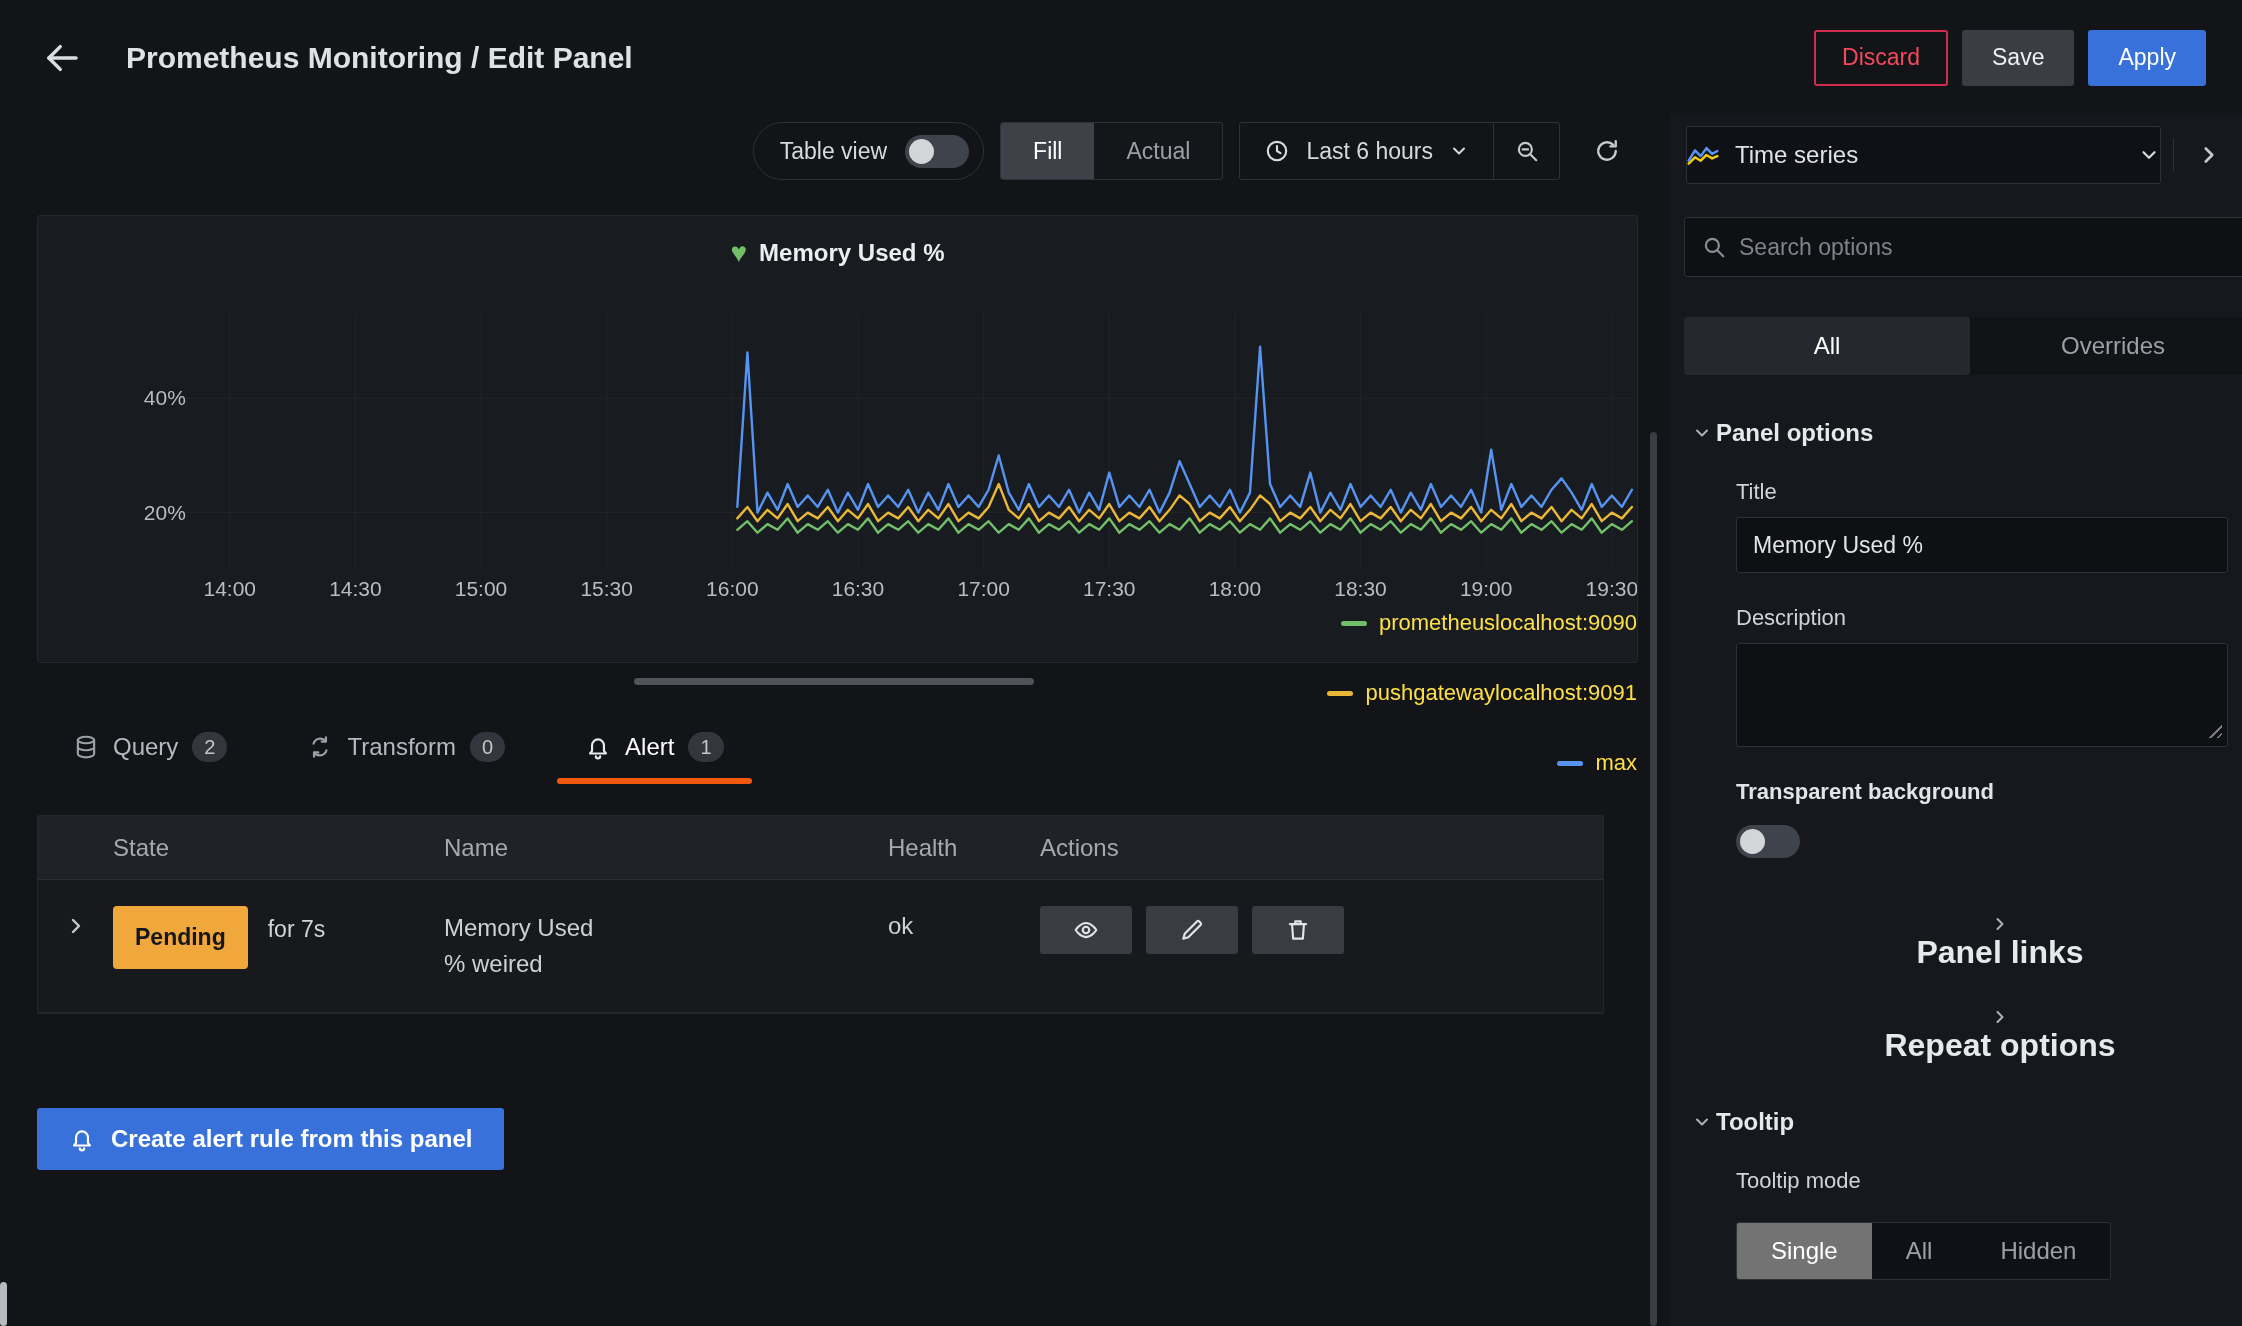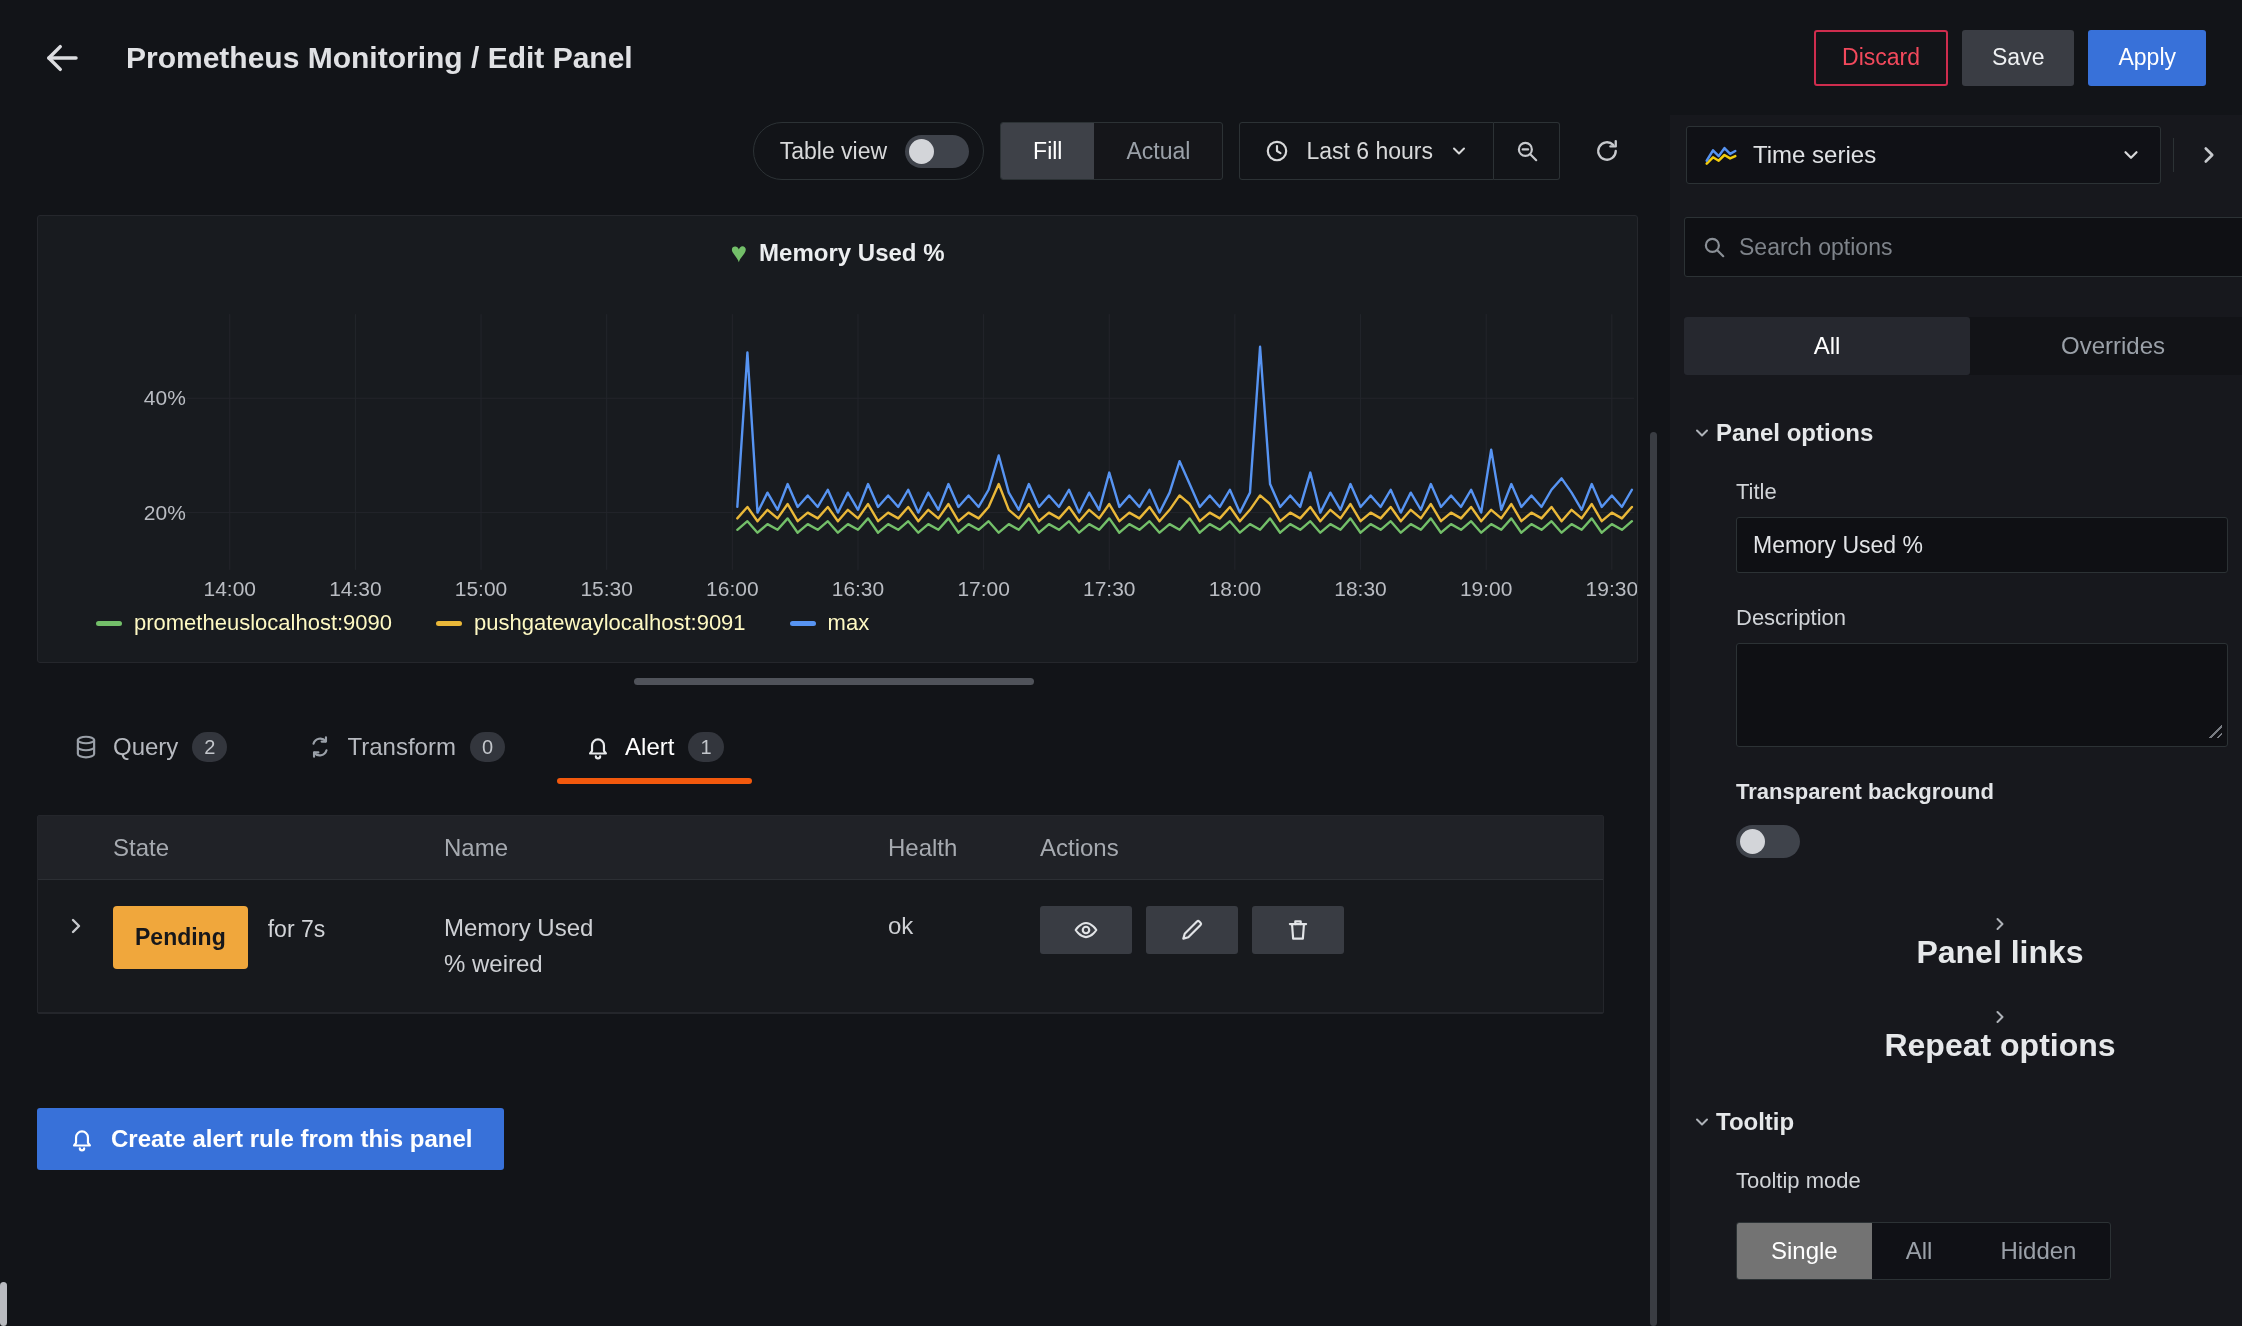--- a/index.html
+++ b/index.html
@@ -30,21 +30,21 @@
   .time-picker { height:58px; border:1px solid #2c3235; border-radius:3px 0 0 3px; background:transparent; display:flex; align-items:center; gap:16px; padding:0 24px; font-size:23px; color:#d8d9da; cursor:pointer; font-family:inherit; }
   .zoom-out { height:58px; width:66px; border:1px solid #2c3235; border-left:none; border-radius:0 3px 3px 0; background:transparent; display:flex; align-items:center; justify-content:center; cursor:pointer; color:#c7c9cd; }
   .refresh-btn { width:62px; height:58px; background:none; border:none; color:#c7c9cd; cursor:pointer; display:flex; align-items:center; justify-content:center; }
 
   
   .chart-panel { position:absolute; left:37px; top:215px; width:1601px; height:448px; background:#181b1f; border:1px solid #25272c; border-radius:3px; }
   .chart-title-row { height:62px; display:flex; align-items:center; justify-content:center; gap:12px; padding-top:12px; }
   .heart { color:#73bf69; font-size:28px; line-height:1; }
   .chart-title { font-size:24px; font-weight:600; color:#eceef0; }
   .chart-svg { display:block; width:1599px; height:332px; }
-  .legend { display:flex; align-items:flex-start; gap:44px; padding-left:58px; height:44px; font-size:22px; color:#fef9c3; }
+  .legend { display:flex; align-items:flex-end; gap:44px; padding-left:58px; height:44px; font-size:22px; color:#fde047;flex-direction:column; }
   .legend-item { display:flex; align-items:center; gap:12px; cursor:pointer; }
   .swatch { width:26px; height:5px; border-radius:3px; display:inline-block; background:#888; }
 
   
   .h-scrollbar { position:absolute; left:634px; top:678px; width:400px; height:7px; border-radius:4px; background:#50535a; cursor:pointer; }
   .v-scrollbar { position:absolute; left:1650px; top:432px; width:7px; height:894px; border-radius:4px; background:#3a3d43; cursor:pointer; }
   .corner-scrollbar { position:absolute; left:0; top:1282px; width:7px; height:44px; border-radius:4px; background:#b9bbc0; cursor:pointer; }
 
   
   .tabs { position:absolute; left:45px; top:710px; height:74px; display:flex; gap:24px; }
@@ -67,21 +67,21 @@
   .td-name { font-size:24px; color:#ced0d4; max-width:175px; line-height:1.5; padding-top:4px; }
   .td-health { font-size:24px; color:#ced0d4; padding-top:6px; }
   .td-actions { display:flex; gap:14px; }
   .action-btn { width:92px; height:48px; background:#393c43; border:none; border-radius:3px; color:#e2e4e7; display:flex; align-items:center; justify-content:center; cursor:pointer; }
 
   .create-alert { position:absolute; left:37px; top:1108px; height:62px; padding:0 32px; display:flex; align-items:center; gap:16px; background:#3871d9; color:#fff; border:none; border-radius:3px; font-size:24px; font-weight:600; cursor:pointer; font-family:inherit; }
 
   
   .sidebar { position:absolute; left:1670px; top:115px; width:572px; bottom:0; background:#17181d; overflow:hidden; }
   .viz-row { height:72px; display:flex; align-items:center; padding:0 10px 0 16px; margin-top:4px; }
-  .viz-select { flex:1; height:58px; display:flex; align-items:center; gap:16px; padding:0 18px; border:1px solid #2c3235; border-radius:3px; cursor:pointer; background:#101116; }
+  .viz-select { flex:1; height:58px; display:flex; align-items:center; gap:16px; padding:0 0; border:1px solid #2c3235; border-radius:3px; cursor:pointer; background:#101116; }
   .viz-select .lbl { font-size:24px; color:#e0e2e5; margin-right:auto; }
   .viz-divider { width:1px; height:34px; background:#2c3235; margin:0 12px; }
   .viz-collapse { width:46px; height:46px; background:none; border:none; color:#c7c9cd; cursor:pointer; display:flex; align-items:center; justify-content:center; }
 
   .search-box { margin:26px 0 0 14px; width:566px; height:60px; border:1px solid #2c3235; border-radius:3px; background:#0f1014; display:flex; align-items:center; gap:12px; padding:0 16px; color:#8a8f96; }
   .search-box input { flex:1; background:transparent; border:none; outline:none; color:#d8d9da; font-size:23px; font-family:inherit; }
   .search-box input::placeholder { color:#7e838a; }
 
   .view-tabs { margin:40px 0 0 14px; width:572px; height:58px; display:flex; background:#121317; border-radius:3px; }
   .view-tab { flex:1; display:flex; align-items:center; justify-content:center; font-size:24px; color:#9aa0a8; cursor:pointer; border-radius:3px; }

